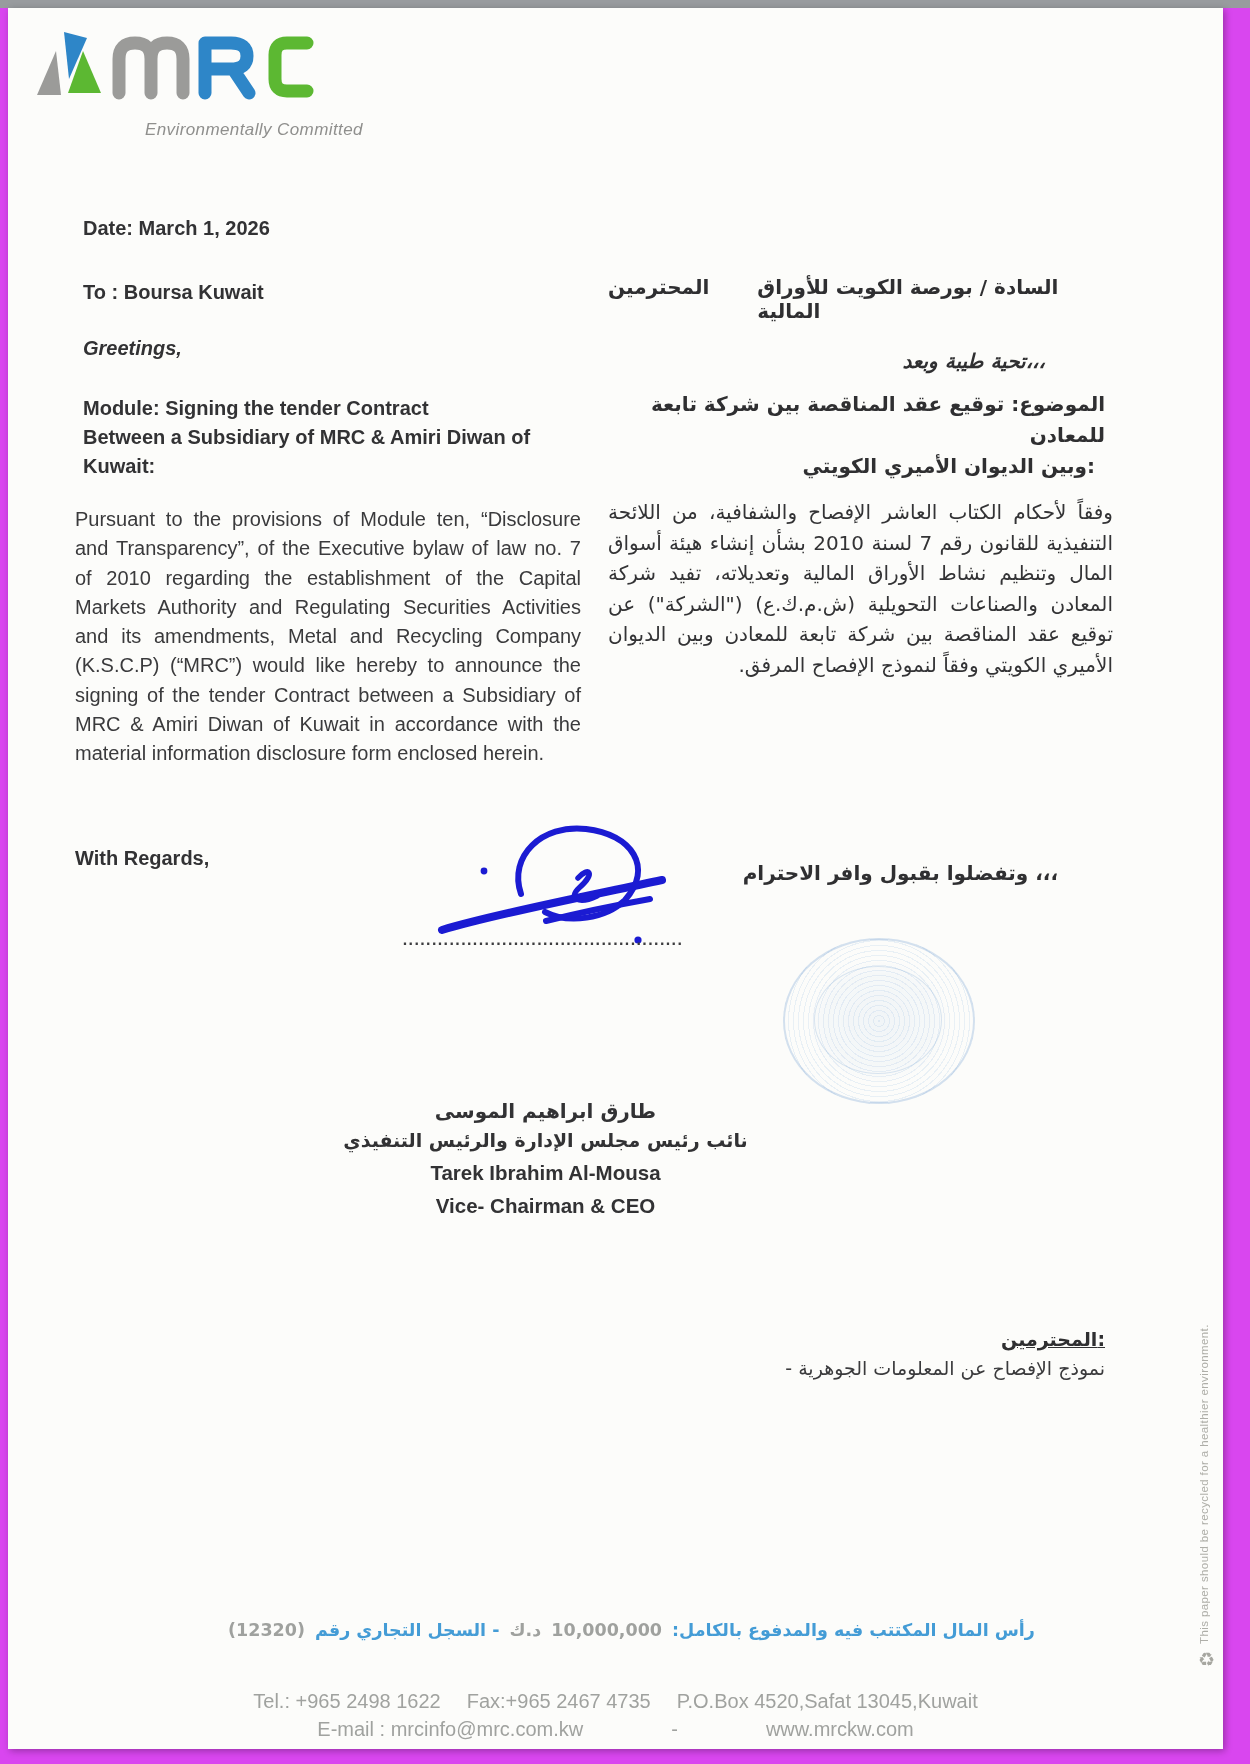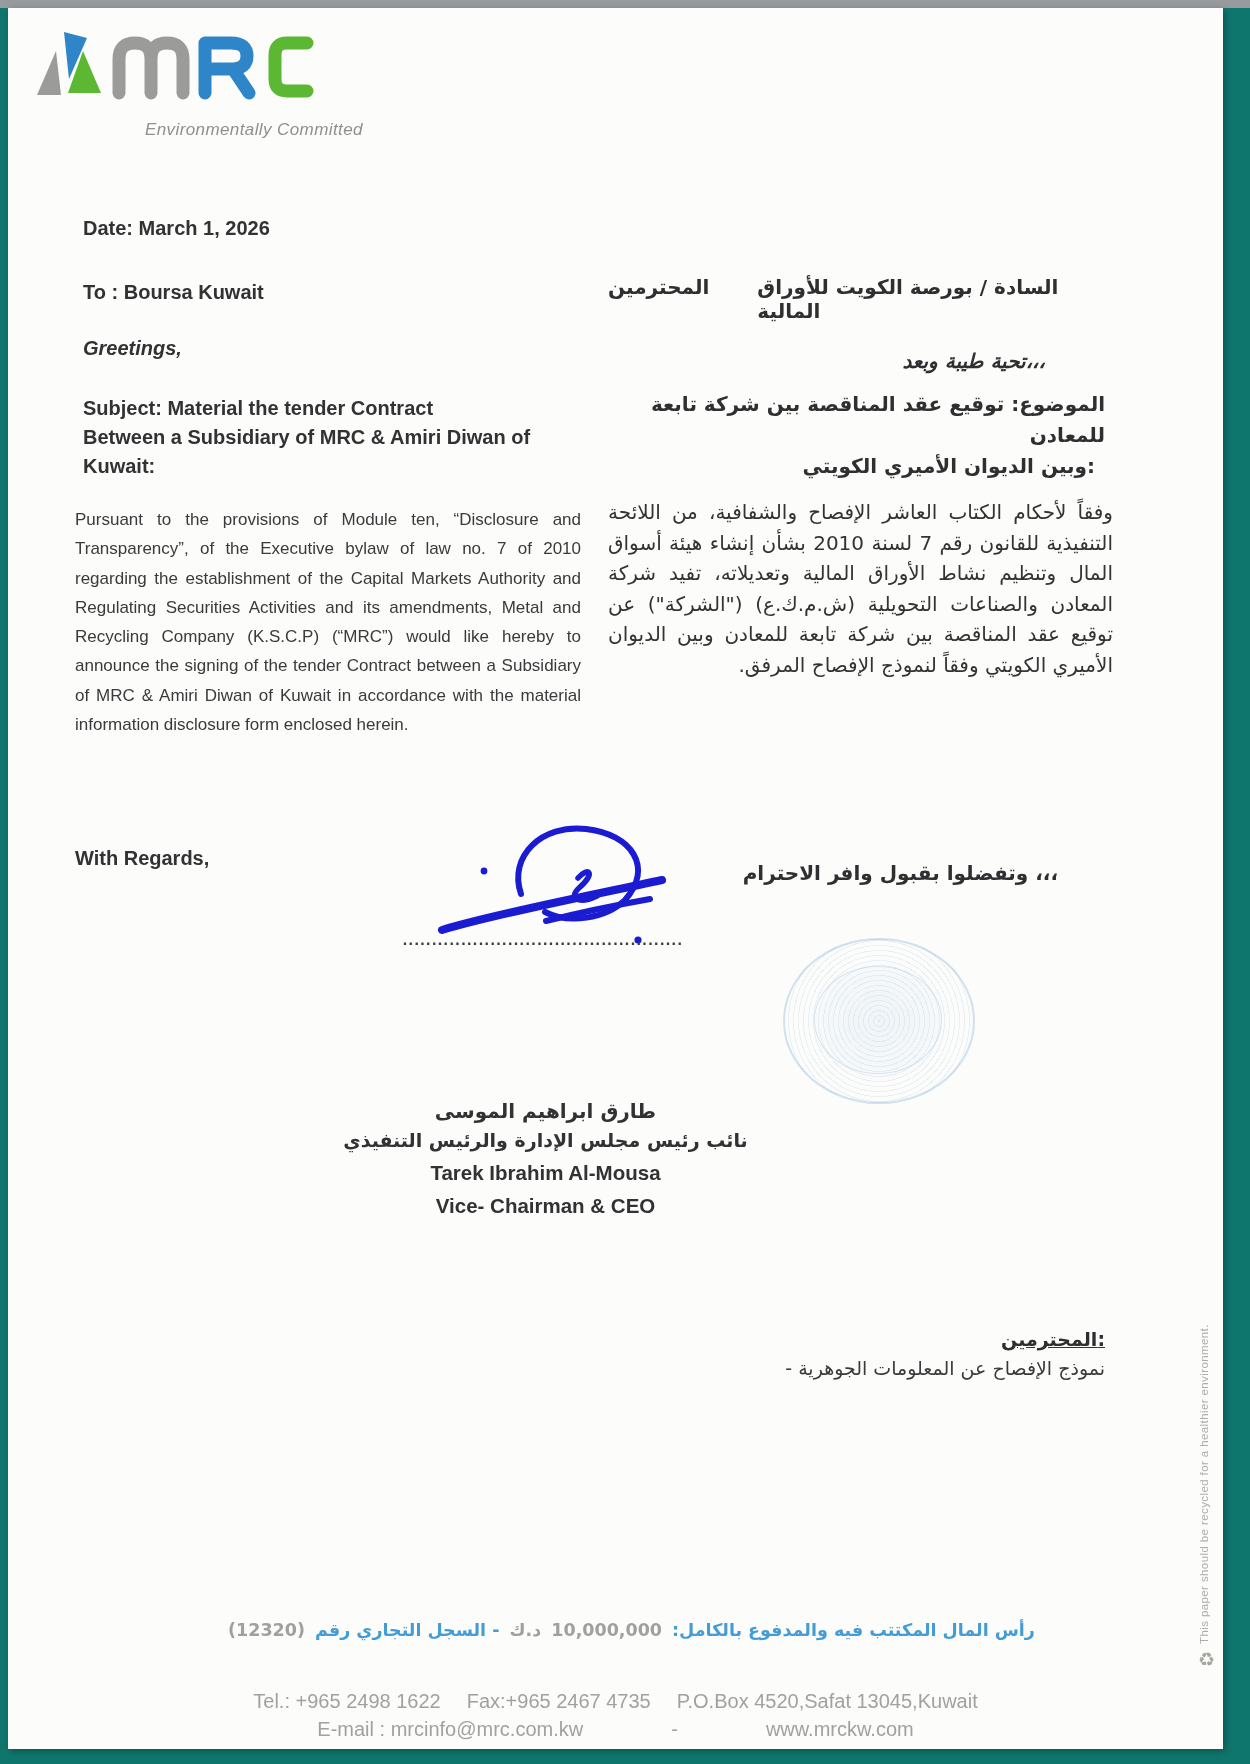--- a/index.html
+++ b/index.html
@@ -1,17 +1,17 @@
 <!DOCTYPE html>
 <html><head>
 <meta charset="utf-8">
 <style>
   html,body{margin:0;padding:0;}
   body{font-family:"Liberation Sans",sans-serif;background:#c9cdd0;}
-  #canvas{position:relative;width:1250px;height:1764px;background:#0f766e;overflow:hidden;}
+  #canvas{position:relative;width:1250px;height:1764px;background:#d946ef;overflow:hidden;}
   .edge-top{position:absolute;left:0;top:0;width:100%;height:8px;background:#989b9e;}
   .page{position:absolute;left:8px;top:8px;width:1215px;height:1741px;background:#fcfcfa;
         box-shadow:2px 2px 7px rgba(0,0,0,.30);}
   .abs{position:absolute;}
   .ar{font-family:"DejaVu Sans",sans-serif;}
   .bold{font-weight:bold;}
   .italic{font-style:italic;}
 
   
   .tagline{color:#8f8f8d;font-style:italic;font-size:17px;letter-spacing:.4px;}
@@ -21,21 +21,21 @@
 
   
   .addr-row{display:flex;flex-direction:row-reverse;justify-content:flex-start;gap:48px;
             font-size:20px;font-weight:bold;color:#2f2f31;}
 
   
   .subj-en div{font-size:20px;font-weight:bold;color:#323234;line-height:29px;}
   .subj-ar div{font-size:20px;font-weight:bold;color:#2f2f31;line-height:31px;text-align:right;}
 
   
-  .body-en{font-size:17px;color:#3a3a3c;line-height:29.3px;text-align:justify;}
+  .body-en{font-size:20px;color:#3a3a3c;line-height:29.3px;text-align:justify;}
   .body-ar{font-size:20px;color:#333335;line-height:30.5px;text-align:justify;direction:rtl;}
 
   
   .dots{font-size:16px;font-weight:bold;color:#3c3c3e;letter-spacing:1.4px;white-space:nowrap;}
   .name-block{text-align:center;color:#323234;}
   .name-block .l1{font-size:20px;font-weight:bold;line-height:27px;}
   .name-block .l2{font-size:19px;font-weight:bold;line-height:31px;}
   .name-block .l3{font-size:20.5px;font-weight:bold;line-height:33px;}
   .name-block .l4{font-size:20.5px;font-weight:bold;line-height:34px;}
 
@@ -93,21 +93,21 @@
     <div class="abs meta" style="left:75px;top:273px;">To : Boursa Kuwait</div>
     <div class="abs meta italic" style="left:75px;top:329px;">Greetings,</div>
 
     <div class="abs addr-row ar" style="left:600px;top:267px;width:497px;">
       <span>السادة / بورصة الكويت للأوراق المالية</span>
       <span>المحترمين</span>
     </div>
     <div class="abs ar bold italic" style="left:600px;top:341px;width:437px;text-align:right;font-size:20px;color:#2f2f31;">تحية طيبة وبعد،،،</div>
 
     <div class="abs subj-en" style="left:75px;top:386px;width:480px;">
-      <div>Subject: Material the tender Contract</div>
+      <div>Module: Signing the tender Contract</div>
       <div>Between a Subsidiary of MRC &amp; Amiri Diwan of</div>
       <div>Kuwait:</div>
     </div>
     <div class="abs subj-ar ar" style="left:600px;top:381px;width:497px;">
       <div>الموضوع: توقيع عقد المناقصة بين شركة تابعة للمعادن</div>
       <div style="padding-right:10px;">وبين الديوان الأميري الكويتي:</div>
     </div>
 
     <div class="abs body-en" style="left:67px;top:497px;width:506px;">Pursuant to the provisions of Module ten, “Disclosure and Transparency”, of the Executive bylaw of law no. 7 of 2010 regarding the establishment of the Capital Markets Authority and Regulating Securities Activities and its amendments, Metal and Recycling Company (K.S.C.P) (“MRC”) would like hereby to announce the signing of the tender Contract between a Subsidiary of MRC &amp; Amiri Diwan of Kuwait in accordance with the material information disclosure form enclosed herein.</div>
     <div class="abs body-ar ar" style="left:600px;top:489px;width:505px;">وفقاً لأحكام الكتاب العاشر الإفصاح والشفافية، من اللائحة التنفيذية للقانون رقم 7 لسنة 2010 بشأن إنشاء هيئة أسواق المال وتنظيم نشاط الأوراق المالية وتعديلاته، تفيد شركة المعادن والصناعات التحويلية (ش.م.ك.ع) ("الشركة") عن توقيع عقد المناقصة بين شركة تابعة للمعادن وبين الديوان الأميري الكويتي وفقاً لنموذج الإفصاح المرفق.</div>

